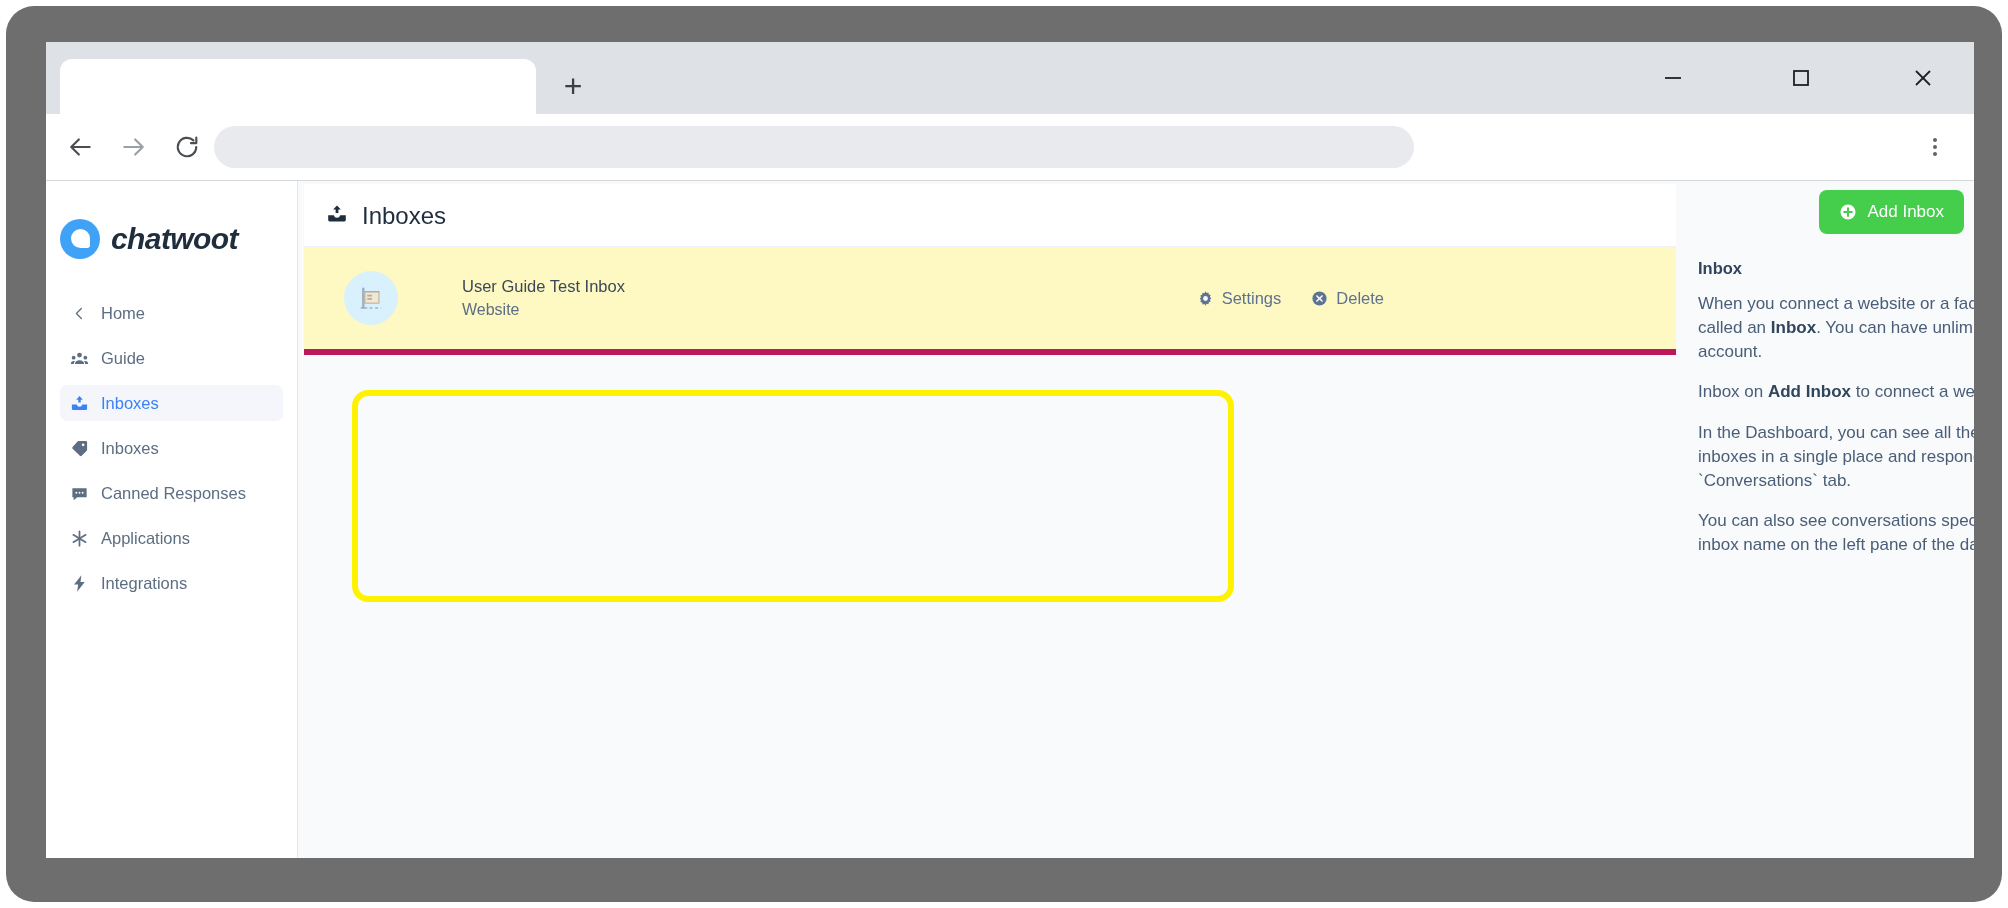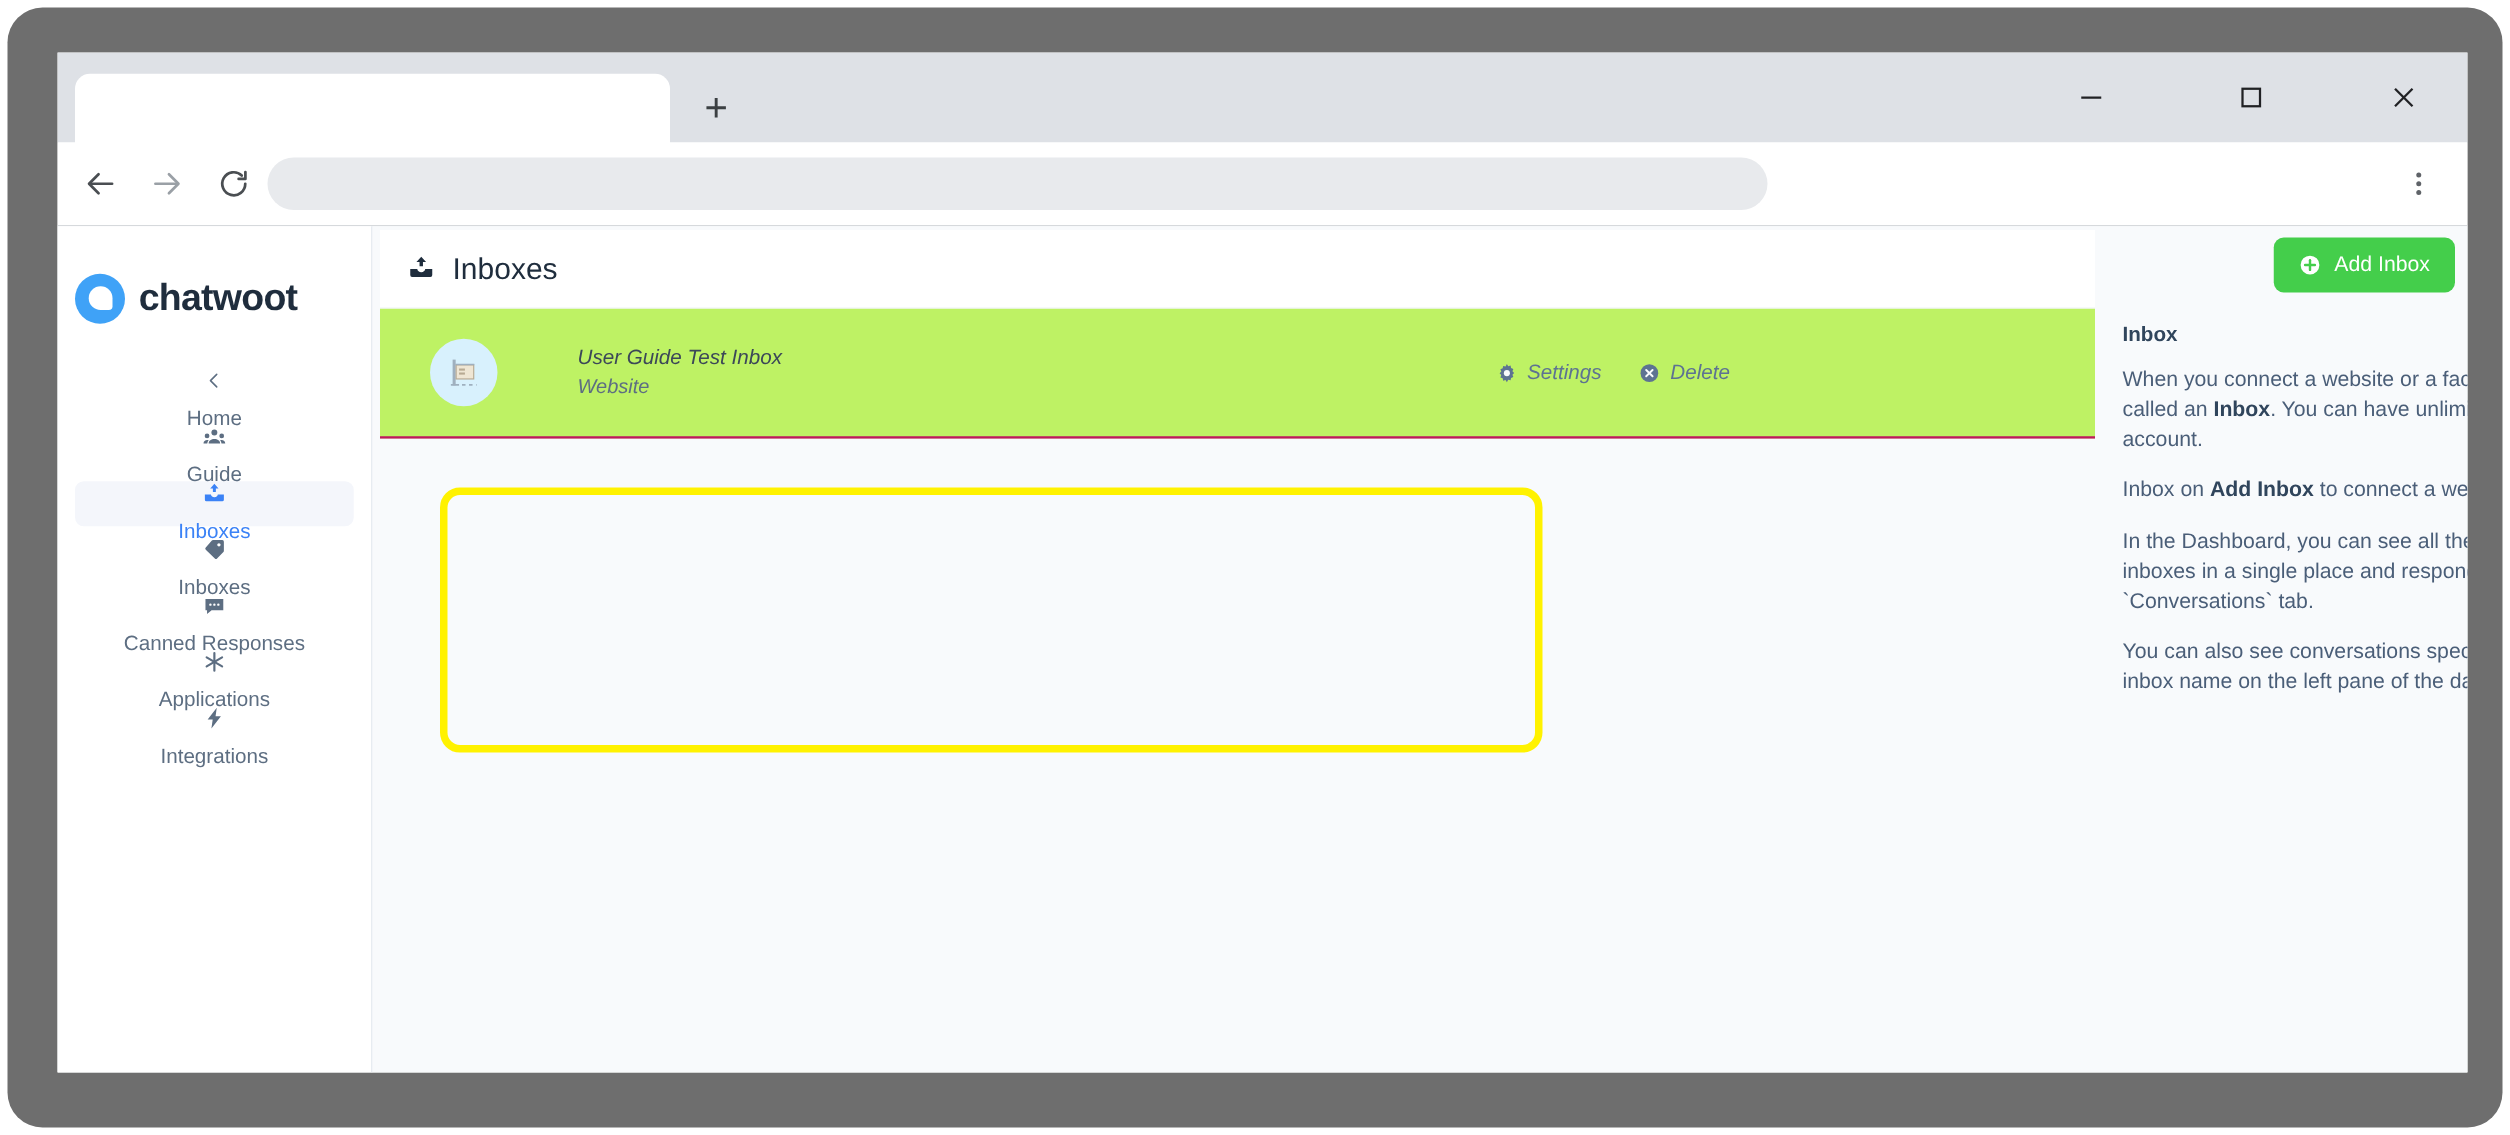--- a/index.html
+++ b/index.html
@@ -118,29 +118,29 @@
   }
   #brand-mark::after {
     content: ""; position: absolute;
     left: 11px; top: 10px;
     width: 19px; height: 19px;
     background: #ffffff;
     border-radius: 50% 50% 3px 50%;
   }
   #brand-name {
     font-size: 30px; font-weight: 700;
-    color: #1f2d3d; letter-spacing: -0.6px;
+    color: #1f2d3d; letter-spacing: -0.6px; font-style: italic;
   }
   #sidebar-nav { margin-top: 36px; padding: 0 14px; }
   .nav-item {
     display: flex; align-items: center; gap: 12px;
     height: 36px; padding: 0 10px;
     margin-bottom: 9px;
     border-radius: 7px;
-    font-size: 16.5px; color: #5d6e82; flex-direction: column;
+    font-size: 16.5px; color: #5d6e82;
   }
   .nav-item.active { background: #f4f6fb; color: #3b82f6; font-weight: 400; }
   .nav-icon {
     width: 19px; height: 19px;
     display: flex; align-items: center; justify-content: center;
     flex: 0 0 19px;
   }
   .nav-icon svg { display: block; }
 
   
@@ -161,23 +161,22 @@
     border-bottom: 1px solid #eef1f5;
     background: #ffffff;
   }
   #content-title {
     font-size: 24px; color: #1f2d3d; font-weight: 400;
   }
   #inbox-list { background: #f8fafc; }
   .inbox-row {
     display: flex; align-items: center;
     padding: 24px 22px;
-    border-bottom: 2px solid #be185d;
-    background: #bef264;
-    font-style: italic;
+    border-bottom: 6px solid #be185d;
+    background: #fef9c3;
   }
   #inbox-avatar {
     width: 54px; height: 54px;
     border-radius: 50%;
     background: #d8f1fd;
     display: flex; align-items: center; justify-content: center;
     flex: 0 0 54px;
     margin-left: 18px;
   }
   #inbox-text { margin-left: 64px; flex: 1 1 auto; }

